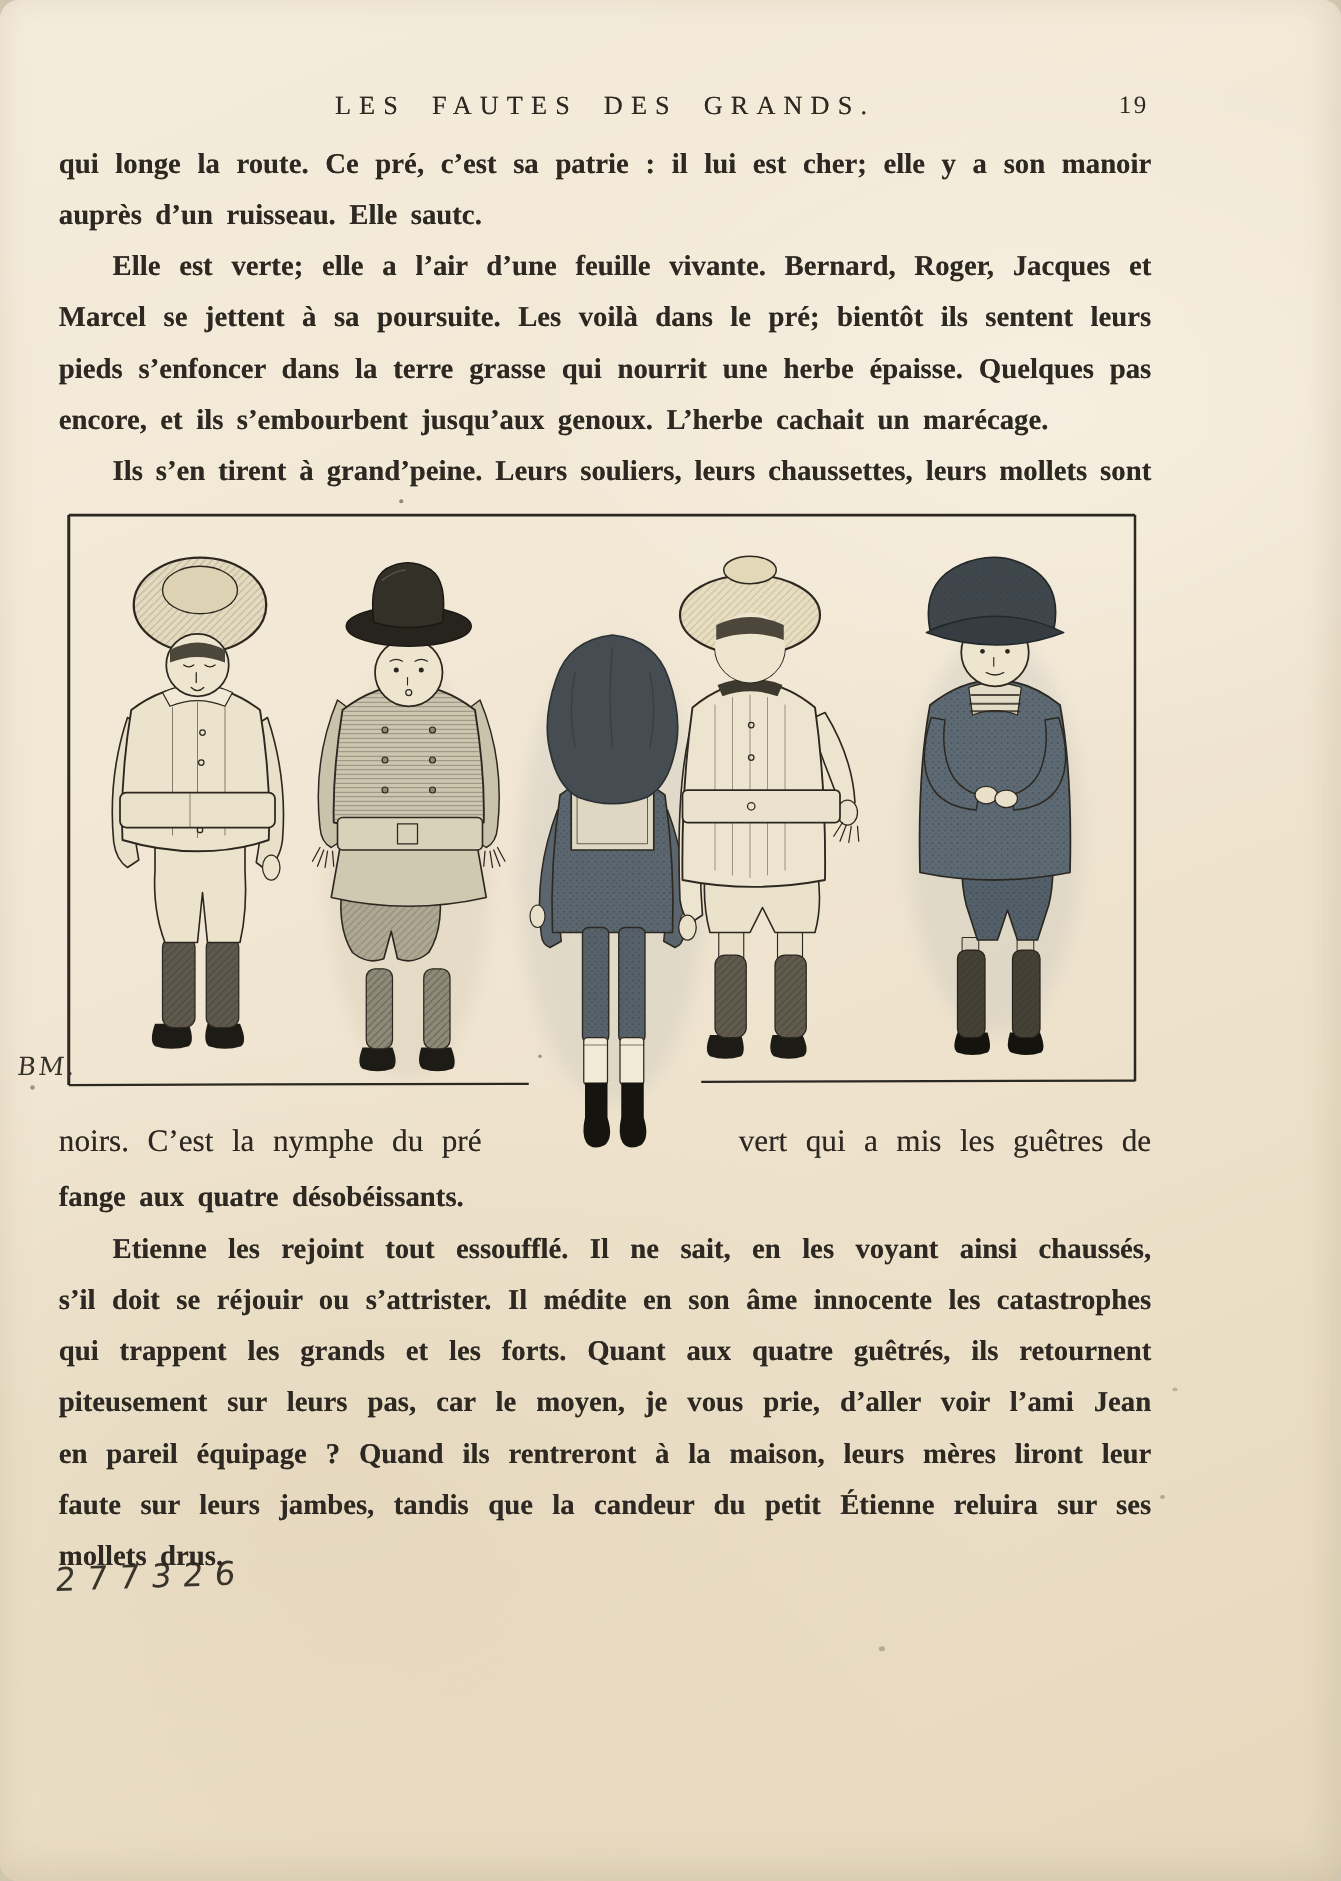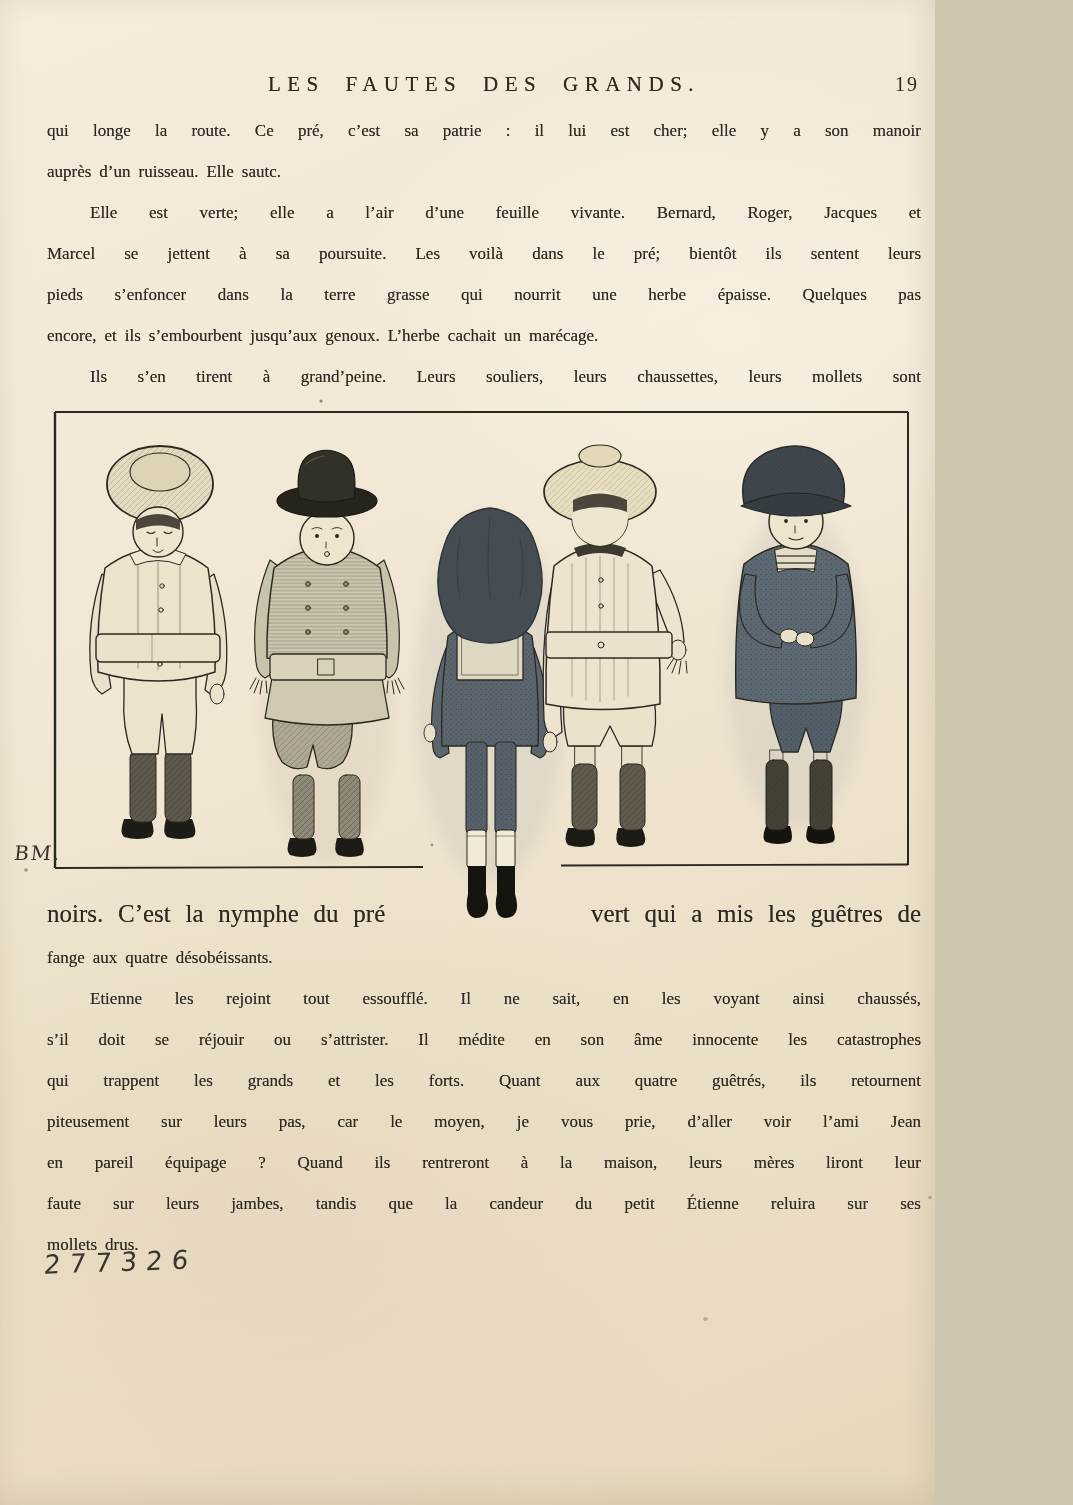--- a/index.html
+++ b/index.html
@@ -1,39 +1,40 @@
 <!DOCTYPE html>
 <html><head>
 <meta charset="utf-8">
 <style>
   html,body{margin:0;padding:0;background:#cfc6b0;}
   .page{
-    position:relative;width:935px;height:1505px;overflow:hidden;
+    position:relative;width:1073px;height:1505px;overflow:hidden;
     background:
       radial-gradient(620px 420px at 78% 22%, rgba(255,252,244,.35), rgba(255,252,244,0) 70%),
       radial-gradient(700px 500px at 25% 80%, rgba(210,195,160,.25), rgba(210,195,160,0) 75%),
       linear-gradient(158deg,#f4ecdc 0%,#f1e7d4 38%,#ecdfc8 72%,#e5d8bc 100%);
     box-shadow: inset -10px 0 26px rgba(120,100,65,.07), inset 0 -14px 30px rgba(120,100,65,.09);
     font-family:"Liberation Serif", serif;
     color:#2d2922;
+    border-radius:15px;
   }
   .header{position:absolute;left:47px;top:72px;width:874px;height:36px;}
   .header-title{
     position:absolute;left:0;right:0;text-align:center;
     font-size:21px;letter-spacing:6.5px;word-spacing:9px;
     text-shadow:0 0 .4px rgba(45,41,34,.65);
   }
   .page-num{position:absolute;right:2px;top:1px;font-size:20px;letter-spacing:2px;text-align:center;}
   .textblock{position:absolute;left:47px;width:874px;}
   #block-top{top:110px;}
   #block-bottom{top:937px;}
   .line{
-    font-size:17px;line-height:41px;height:41px;white-space:nowrap;
+    font-size:23px;line-height:41px;height:41px;white-space:nowrap;
     text-align:justify;text-align-last:justify;text-justify:inter-word;
-    word-spacing:.14em;text-shadow:0 0 .4px rgba(45,41,34,.6);
+    word-spacing:.14em;text-shadow:0 0 .4px rgba(45,41,34,.6);font-weight:bold;
   }
   .line.end{text-align-last:left;word-spacing:.22em;}
   .line.indent{text-indent:43px;}
   .splitline{
     position:absolute;left:47px;top:893px;width:874px;height:41px;
     display:flex;justify-content:space-between;
     font-size:25px;line-height:41px;
     text-shadow:0 0 .4px rgba(45,41,34,.6);
   }
   .splitline span{word-spacing:.34em;white-space:nowrap;}

